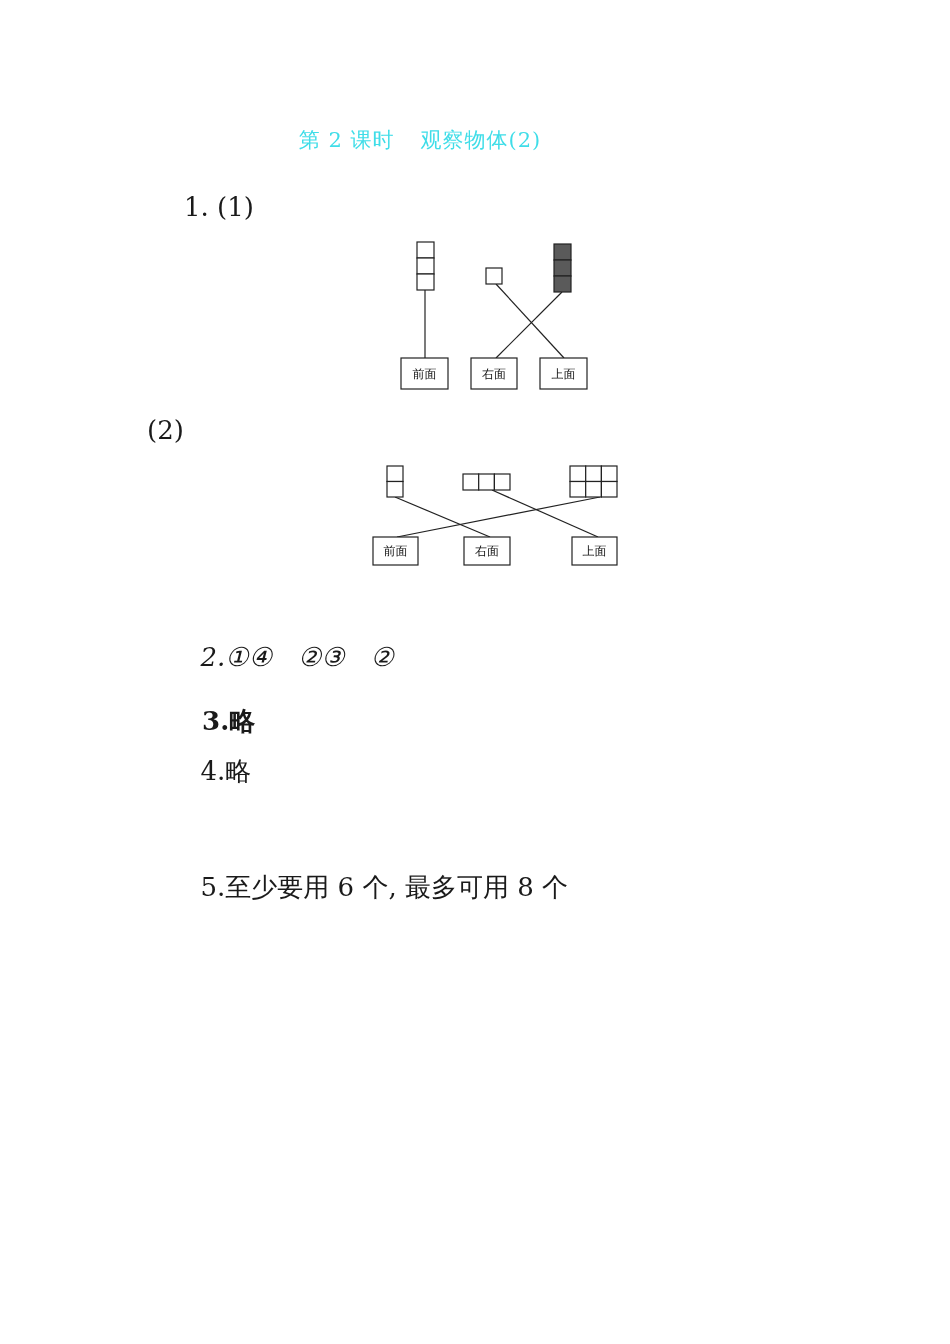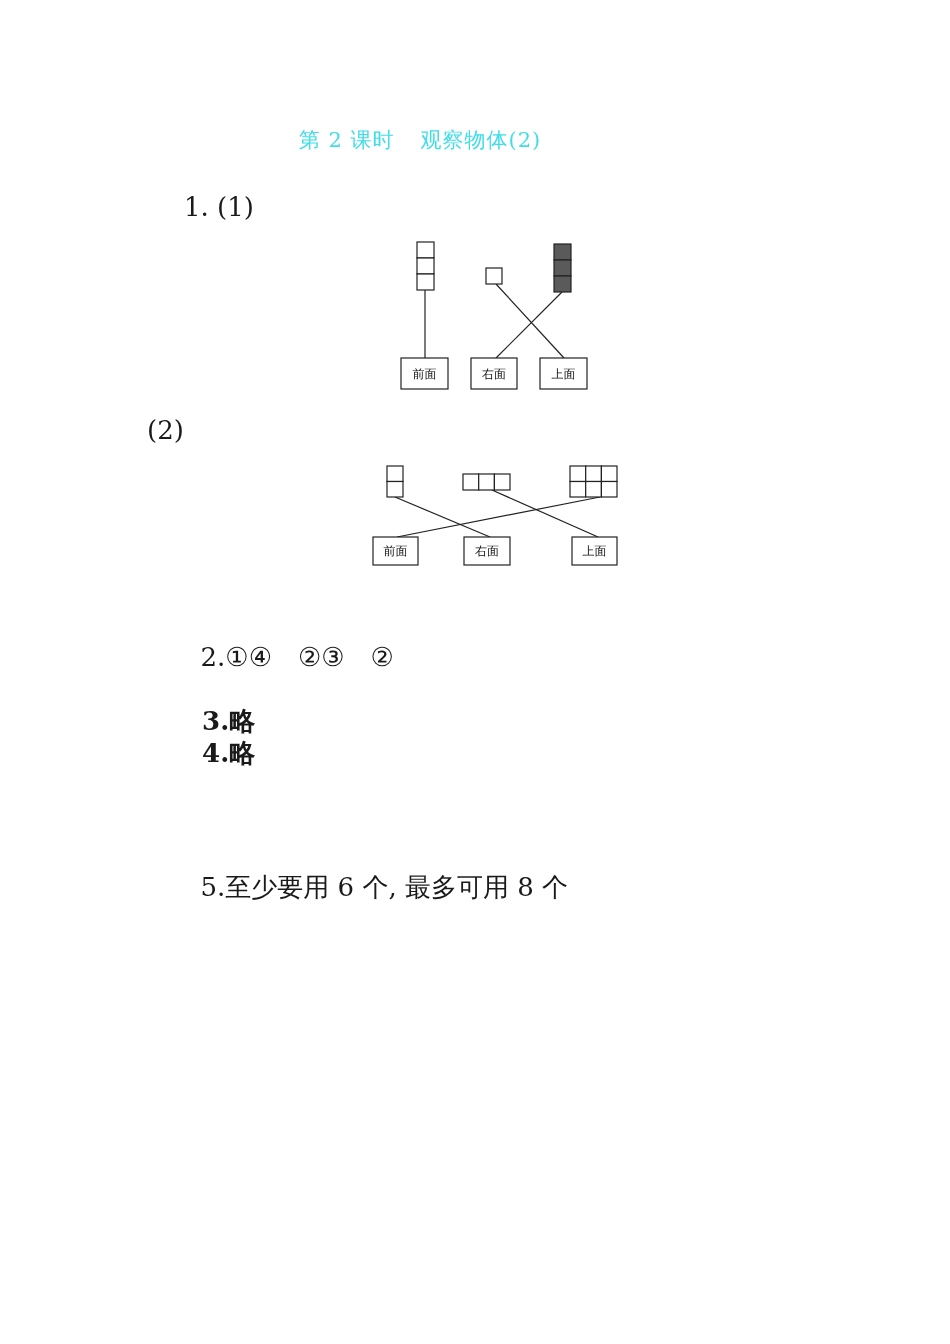--- a/index.html
+++ b/index.html
@@ -119,24 +119,24 @@
   <g stroke="#222" stroke-width="1.2" fill="#fff">
     <rect x="373" y="537" width="45" height="28"></rect>
     <rect x="464" y="537" width="46" height="28"></rect>
     <rect x="572" y="537" width="45" height="28"></rect>
   </g>
   <text class="dlabel" x="395.5" y="555" text-anchor="middle">前面</text>
   <text class="dlabel" x="487" y="555" text-anchor="middle">右面</text>
   <text class="dlabel" x="594.5" y="555" text-anchor="middle">上面</text>
 </svg>
 
-<div class="line-text" style="left:184px; top:615px;">
+<div class="line-text" style="left:184px; top:615px;font-style:italic;">
   <span>2.</span><span>①④　②③　②</span>
 </div>
 <div class="line-text" style="left:184px; top:679px;font-weight:bold;">
   <span>3.</span><span>略</span>
 </div>
-<div class="line-text" style="left:184px; top:711px;font-weight:bold;">
+<div class="line-text" style="left:184px; top:729px;">
   <span>4.</span><span>略</span>
 </div>
 <div class="line-text" style="left:184px; top:845px;">
   <span>5.</span><span>至少要用 6 个, 最多可用 8 个</span>
 </div>
 
 </body></html>

